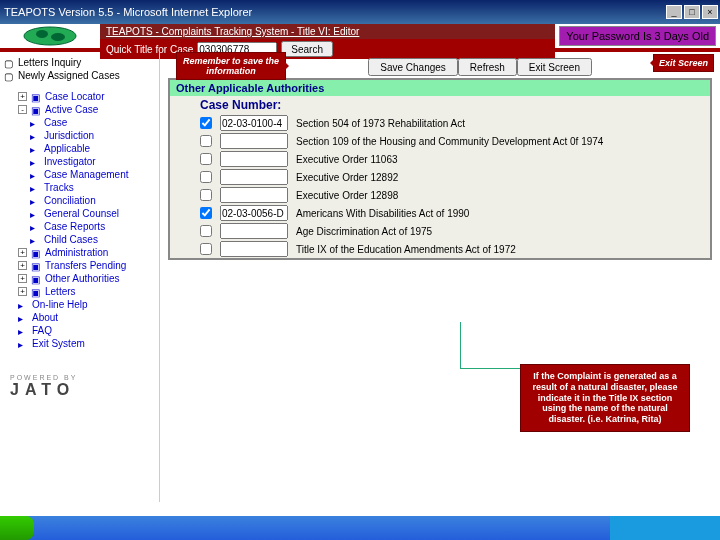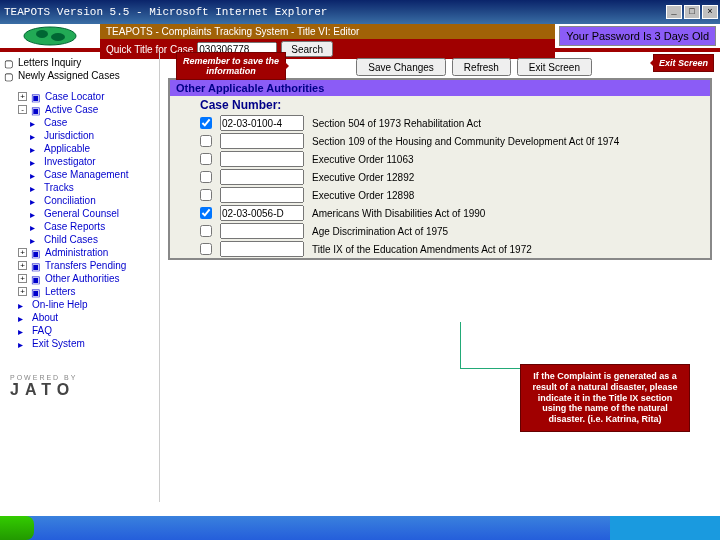--- a/index.html
+++ b/index.html
@@ -1,52 +1,52 @@
 <!DOCTYPE html>
 <html><head>
 <meta charset="utf-8">
 <style>
   * { box-sizing: border-box; margin: 0; padding: 0; }
   body { font-family: Arial, sans-serif; font-size: 11px; background: #fff; width: 720px; height: 540px; overflow: hidden; position: relative; }
-  .titlebar { background: linear-gradient(#0a246a,#3a6ea5); color:#fff; height:18px; display:flex; align-items:center; padding:12px 2px; font-size:11px;font-family:Liberation Mono, monospace; }
+  .titlebar { background: linear-gradient(#0a246a,#3a6ea5); color:#fff; height:18px; display:flex; align-items:center; padding:12px 2px; font-size:11px; }
   .titlebar .title { flex:1; padding-left:2px; }
   .titlebar .btns { display:flex; gap:2px; }
   .titlebar .btn { width:16px; height:14px; background:#c0c0c0; border:1px solid #fff; display:flex; align-items:center; justify-content:center; font-size:9px; color:#000; }
   .topstrip { height:28px; border-bottom:4px solid #a00000; display:flex; align-items:stretch; }
   .logo { width:100px; display:flex; align-items:center; justify-content:center; }
   .logo svg { width:60px; height:22px; }
   .topmid { flex:1; }
-  .redbar { background:#a16207; color:#fff; font-size:10px; padding:2px 6px; }
+  .redbar { background:#7f1d1d; color:#fff; font-size:10px; padding:2px 6px;text-decoration:underline; }
   .searchrow { background:#a00000; color:#fff; font-size:10px; padding:2px 6px; display:flex; gap:4px; align-items:center; }
   .searchrow input { height:14px; font-size:10px; width:80px; }
   .searchrow button { height:16px; font-size:10px; padding:0 8px; }
-  .pwdbox { border:1px solid #888; margin:2px 4px; padding:2px 6px; font-size:11px; background:#8b5cf6; display:flex; align-items:center; }
+  .pwdbox { border:1px solid #888; margin:2px 4px; padding:2px 6px; font-size:11px; background:#a21caf; display:flex; align-items:center; }
   .main { display:flex; height:450px; }
   .sidebar { width:160px; border-right:1px solid #ccc; padding:4px 0 4px 4px; overflow:hidden; }
   .sbitem { display:flex; align-items:center; gap:4px; padding:1px 0; font-size:10px; color:#0000cc; cursor:pointer; }
   .sbitem.top { color:#000; }
   .sbicon { width:10px; height:10px; display:inline-block; flex-shrink:0; }
   .plus { width:9px; height:9px; border:1px solid #888; display:inline-flex; align-items:center; justify-content:center; font-size:8px; line-height:1; color:#000; flex-shrink:0; }
   .indent { margin-left:14px; }
   .indent2 { margin-left:26px; }
   .jato { margin-top:18px; padding:6px; }
   .jato .p { font-size:7px; letter-spacing:2px; color:#888; }
   .jato .j { font-size:16px; letter-spacing:6px; color:#444; font-weight:bold; }
   .content { flex:1; position:relative; padding:6px 8px; }
-  .toolbar { display:flex; gap:6px; justify-content:flex-end; padding-right:120px; margin-bottom:2px; position:relative; }
+  .toolbar { display:flex; justify-content:flex-end; padding-right:120px; margin-bottom:2px; position:relative; }
   .toolbar button { font-size:10px; padding:1px 10px; height:18px; }
   .callout { position:absolute; background:#a00000; color:#fff; font-size:9px; font-weight:bold; padding:3px 5px; text-align:center; border:1px solid #700;font-style:italic; }
   .callout.arrow-r::after { content:''; position:absolute; right:-10px; top:50%; transform:translateY(-50%); border:6px solid transparent; border-left-color:#a00000; }
   .callout.arrow-l::after { content:''; position:absolute; left:-10px; top:50%; transform:translateY(-50%); border:6px solid transparent; border-right-color:#a00000; }
   .panel { border:2px solid #888; background:#efefe7; margin-top:2px; }
-  .panelhead { background:#8b5cf6; color:#000088; font-weight:bold; font-size:11px; padding:2px 6px; }
+  .panelhead { background:#86efac; color:#000088; font-weight:bold; font-size:11px; padding:2px 6px; }
   .panelsub { color:#000088; font-size:12px; padding:2px 30px; font-weight:bold; }
   .row { display:flex; align-items:center; gap:8px; padding:1px 30px; }
   .row input[type=checkbox] { width:12px; height:12px; }
-  .row input[type=text] { width:84px; height:16px; font-size:10px; }
+  .row input[type=text] { width:68px; height:16px; font-size:10px; }
   .row .lbl { font-size:10px; }
   .disaster { position:absolute; left:360px; top:312px; width:170px; background:#a00000; color:#fff; font-size:9px; font-weight:bold; text-align:center; padding:6px; border:1px solid #600; line-height:1.2; }
   .connector { position:absolute; border-left:1px solid #2a7; height:46px; left:300px; top:270px; }
   .connector2 { position:absolute; border-top:1px solid #2a7; width:60px; left:300px; top:316px; }
   .taskbar { position:absolute; bottom:0; left:0; right:0; height:24px; background:linear-gradient(#3a81dd,#245edb); display:flex; align-items:center; }
   .start { background:linear-gradient(#3c0,#290); height:24px; width:34px; border-radius:0 8px 8px 0; }
   .tray { margin-left:auto; background:#1a9adf; height:24px; width:110px; display:flex; align-items:center; justify-content:flex-end; padding:0 6px; color:#fff; font-size:9px; }
 </style>
 </head>
 <body>

